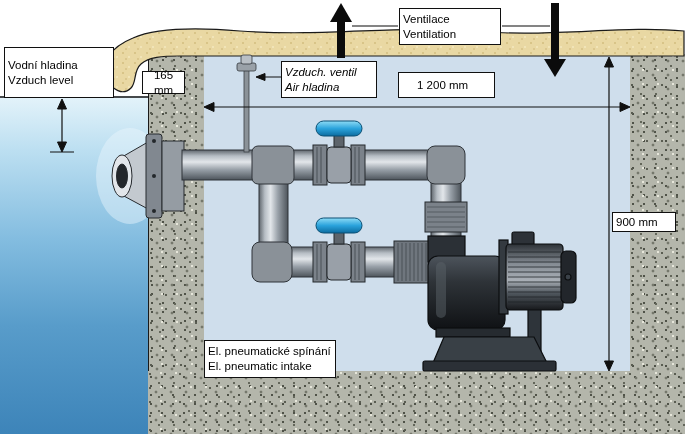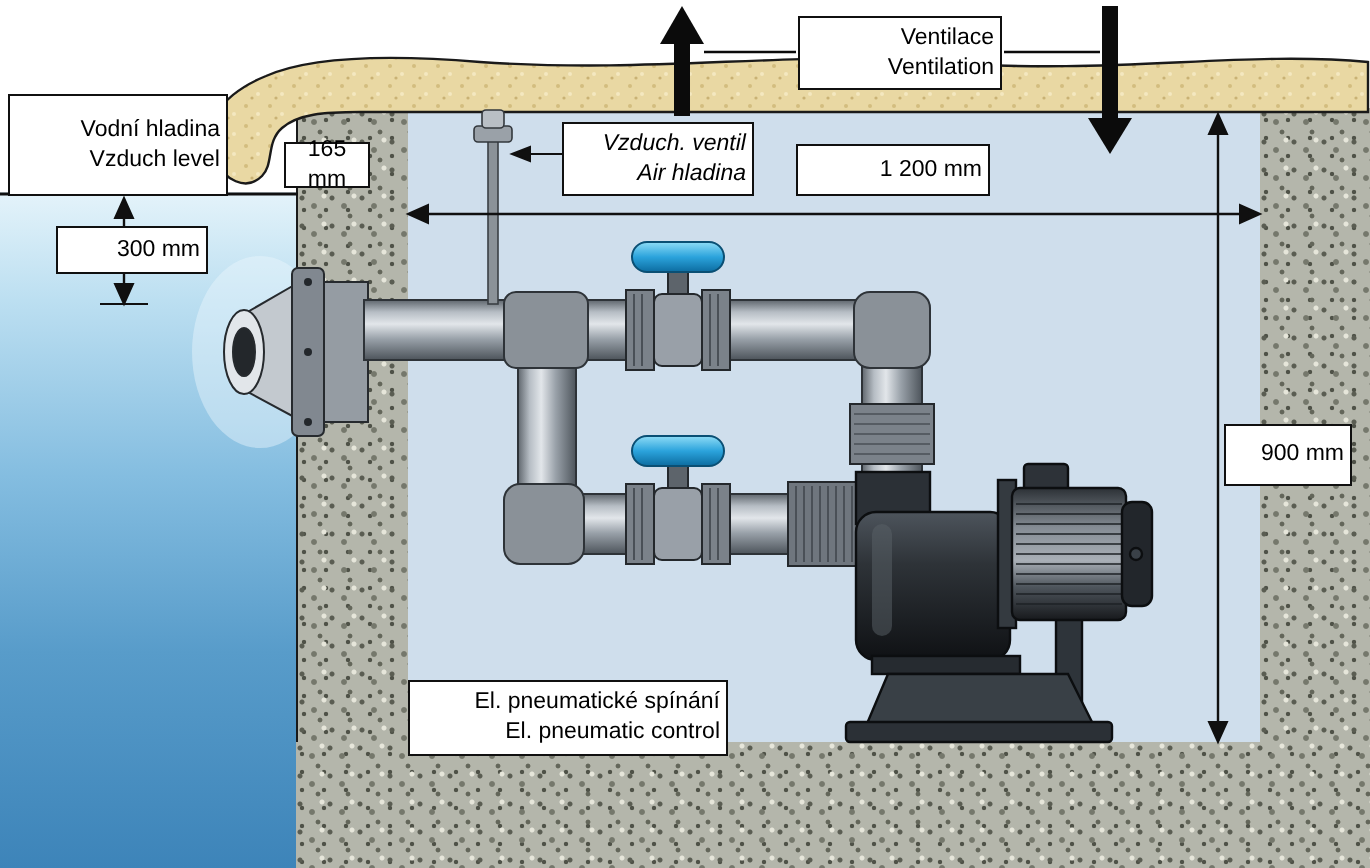--- a/index.html
+++ b/index.html
@@ -26,21 +26,21 @@
       radial-gradient(circle at 11px 12px,#63665a 1px,transparent 1.4px),
       radial-gradient(circle at 3px 6px,#4f5248 0.9px,transparent 1.3px);
     background-size:15px 14px, 15px 14px, 15px 14px, 11px 9px, 15px 14px, 11px 9px;
   }
   .wall-left  { position:absolute; left:148px; top:54px; width:56px; height:380px; border-left:1.5px solid #1a1a1a; }
   .wall-right { position:absolute; left:630px; top:54px; width:55px; height:380px; }
   .floor      { position:absolute; left:148px; top:371px; width:537px; height:63px; }
   svg.overlay { position:absolute; left:0; top:0; width:685px; height:434px; z-index:5; }
   .label-box {
     position:absolute; z-index:10; background:#ffffff; border:1px solid #101010;
-    display:flex; flex-direction:column; align-items:flex-end; justify-content:center;
+    display:flex; flex-direction:column; align-items:flex-start; justify-content:center;
     text-align:center; font-size:11.5px; line-height:1.3; color:#000; padding:1px 3px;
   }
 </style>
 </head>
 <body>
 
 <div class="scene">
 
   <div class="water"></div>
   <div class="pit-interior"></div>
@@ -229,44 +229,41 @@
       <line x1="352" y1="26" x2="398" y2="26" stroke="#0b0b0b" stroke-width="1.2"></line>
       <line x1="502" y1="26" x2="550" y2="26" stroke="#0b0b0b" stroke-width="1.2"></line>
     </g>
   </svg>
 
   <div class="label-box" style="left:4px; top:47px; width:110px; height:51px;">
     <span>Vodní hladina</span>
     <span>Vzduch level</span>
   </div>
 
-  <div class="label-box" style="left:28px; top:113px; width:76px; height:24px;">
-    <span>300 mm</span>
-  </div>
 
   <div class="label-box" style="left:142px; top:71px; width:43px; height:23px;">
     <span>165 mm</span>
   </div>
 
   <div class="label-box" style="left:281px; top:61px; width:96px; height:37px;font-style:italic;">
     <span>Vzduch. ventil</span>
     <span>Air hladina</span>
   </div>
 
   <div class="label-box" style="left:399px; top:8px; width:102px; height:37px;">
     <span>Ventilace</span>
     <span>Ventilation</span>
   </div>
 
   <div class="label-box" style="left:398px; top:72px; width:97px; height:26px;padding-left:18px;">
     <span>1 200 mm</span>
   </div>
 
-  <div class="label-box" style="left:612px; top:212px; width:64px; height:31px;">
+  <div class="label-box" style="left:612px; top:212px; width:64px; height:20px;">
     <span>900 mm</span>
   </div>
 
-  <div class="label-box" style="left:204px; top:340px; width:160px; height:38px;">
+  <div class="label-box" style="left:204px; top:340px; width:132px; height:38px;">
     <span>El. pneumatické spínání</span>
-    <span>El. pneumatic control</span>
+    <span>El. pneumatic intake</span>
   </div>
 
 </div>
 
 </body></html>

